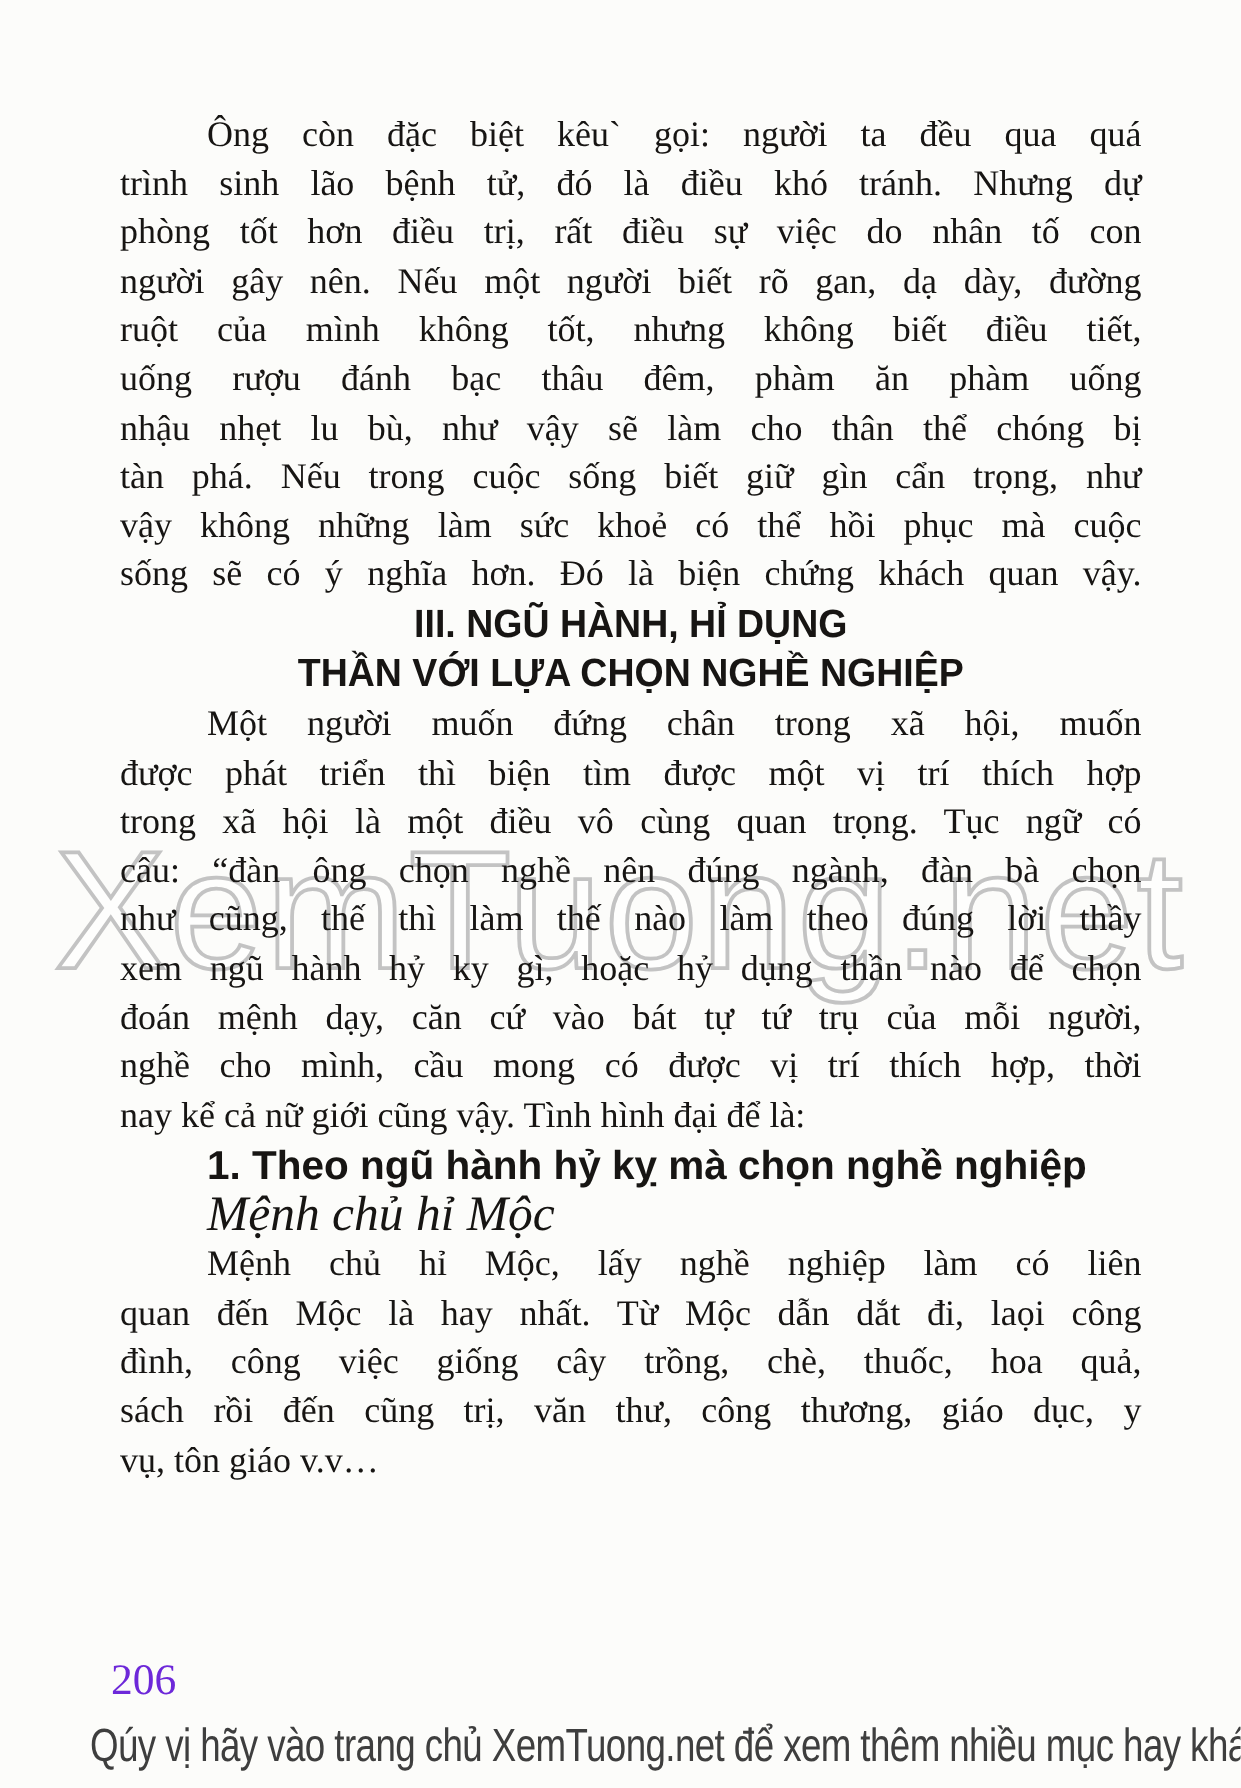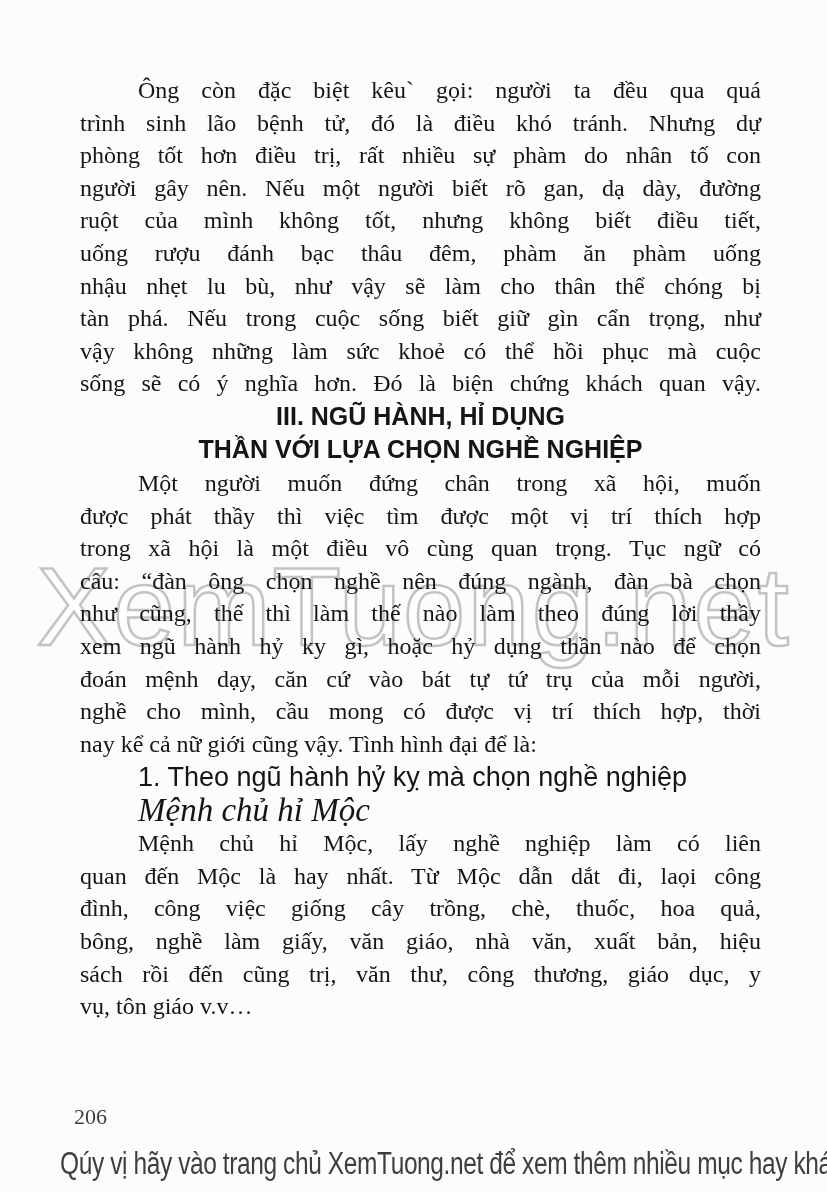--- a/index.html
+++ b/index.html
@@ -42,38 +42,38 @@
   .heading-line{
     font-family:"Liberation Sans", sans-serif;
     font-weight:700;
     font-size:25px;
     line-height:33.5px;
     text-align:center;
     transform:scaleY(1.05);
   }
   .subheading{
     font-family:"Liberation Sans", sans-serif;
-    font-weight:400;
+    font-weight:700;
     font-size:27px;
     line-height:34px;
     padding-left:58px;
     white-space:nowrap;
   }
   .lead-italic{
     font-style:italic;
     font-size:33px;
     line-height:33px;
     padding-left:58px;
   }
   .page-number{
     position:absolute;
     left:74px;top:1104px;
     z-index:1;
-    font-size:22px;
-    color:#404040;
+    font-size:29px;
+    color:#6d28d9;
   }
   .footer{
     position:absolute;
     left:60px;top:1146px;right:0;
     z-index:1;
   }
   .footer-text{
     display:inline-block;
     font-family:"Liberation Sans", sans-serif;
     font-size:31px;
@@ -86,45 +86,44 @@
 </style>
 </head>
 <body>
 
 <div class="page">
   <div class="watermark">XemTuong.net</div>
 
   <main class="content" id="content">
       <div class="body-line indent">Ông còn đặc biệt kêu` gọi: người ta đều qua quá</div>
       <div class="body-line">trình sinh lão bệnh tử, đó là điều khó tránh. Nhưng dự</div>
-      <div class="body-line">phòng tốt hơn điều trị, rất nhiều sự phàm do nhân tố con</div>
+      <div class="body-line">phòng tốt hơn điều trị, rất điều sự việc do nhân tố con</div>
       <div class="body-line">người gây nên. Nếu một người biết rõ gan, dạ dày, đường</div>
       <div class="body-line">ruột của mình không tốt, nhưng không biết điều tiết,</div>
       <div class="body-line">uống rượu đánh bạc thâu đêm, phàm ăn phàm uống</div>
       <div class="body-line">nhậu nhẹt lu bù, như vậy sẽ làm cho thân thể chóng bị</div>
       <div class="body-line">tàn phá. Nếu trong cuộc sống biết giữ gìn cẩn trọng, như</div>
       <div class="body-line">vậy không những làm sức khoẻ có thể hồi phục mà cuộc</div>
       <div class="body-line">sống sẽ có ý nghĩa hơn. Đó là biện chứng khách quan vậy.</div>
       <div class="heading-line">III. NGŨ HÀNH, HỈ DỤNG</div>
       <div class="heading-line">THẦN VỚI LỰA CHỌN NGHỀ NGHIỆP</div>
       <div class="body-line indent">Một người muốn đứng chân trong xã hội, muốn</div>
-      <div class="body-line">được phát thầy thì việc tìm được một vị trí thích hợp</div>
+      <div class="body-line">được phát triển thì biện tìm được một vị trí thích hợp</div>
       <div class="body-line">trong xã hội là một điều vô cùng quan trọng. Tục ngữ có</div>
       <div class="body-line">câu: “đàn ông chọn nghề nên đúng ngành, đàn bà chọn</div>
       <div class="body-line">như cũng, thế thì làm thế nào làm theo đúng lời thầy</div>
       <div class="body-line">xem ngũ hành hỷ ky gì, hoặc hỷ dụng thần nào để chọn</div>
       <div class="body-line">đoán mệnh dạy, căn cứ vào bát tự tứ trụ của mỗi người,</div>
       <div class="body-line">nghề cho mình, cầu mong có được vị trí thích hợp, thời</div>
       <div class="body-line no-just">nay kể cả nữ giới cũng vậy. Tình hình đại để là:</div>
       <div class="subheading">1. Theo ngũ hành hỷ kỵ mà chọn nghề nghiệp</div>
       <div class="lead-italic">Mệnh chủ hỉ Mộc</div>
       <div class="body-line indent">Mệnh chủ hỉ Mộc, lấy nghề nghiệp làm có liên</div>
       <div class="body-line">quan đến Mộc là hay nhất. Từ Mộc dẫn dắt đi, laọi công</div>
       <div class="body-line">đình, công việc giống cây trồng, chè, thuốc, hoa quả,</div>
-      <div class="body-line">bông, nghề làm giấy, văn giáo, nhà văn, xuất bản, hiệu</div>
       <div class="body-line">sách rồi đến cũng trị, văn thư, công thương, giáo dục, y</div>
       <div class="body-line no-just">vụ, tôn giáo v.v…</div>
     </main>
 
   <div class="page-number">206</div>
 
   <div class="footer">
     <span class="footer-text">Qúy vị hãy vào trang chủ XemTuong.net để xem thêm nhiều mục hay khác</span>
   </div>
 </div>

